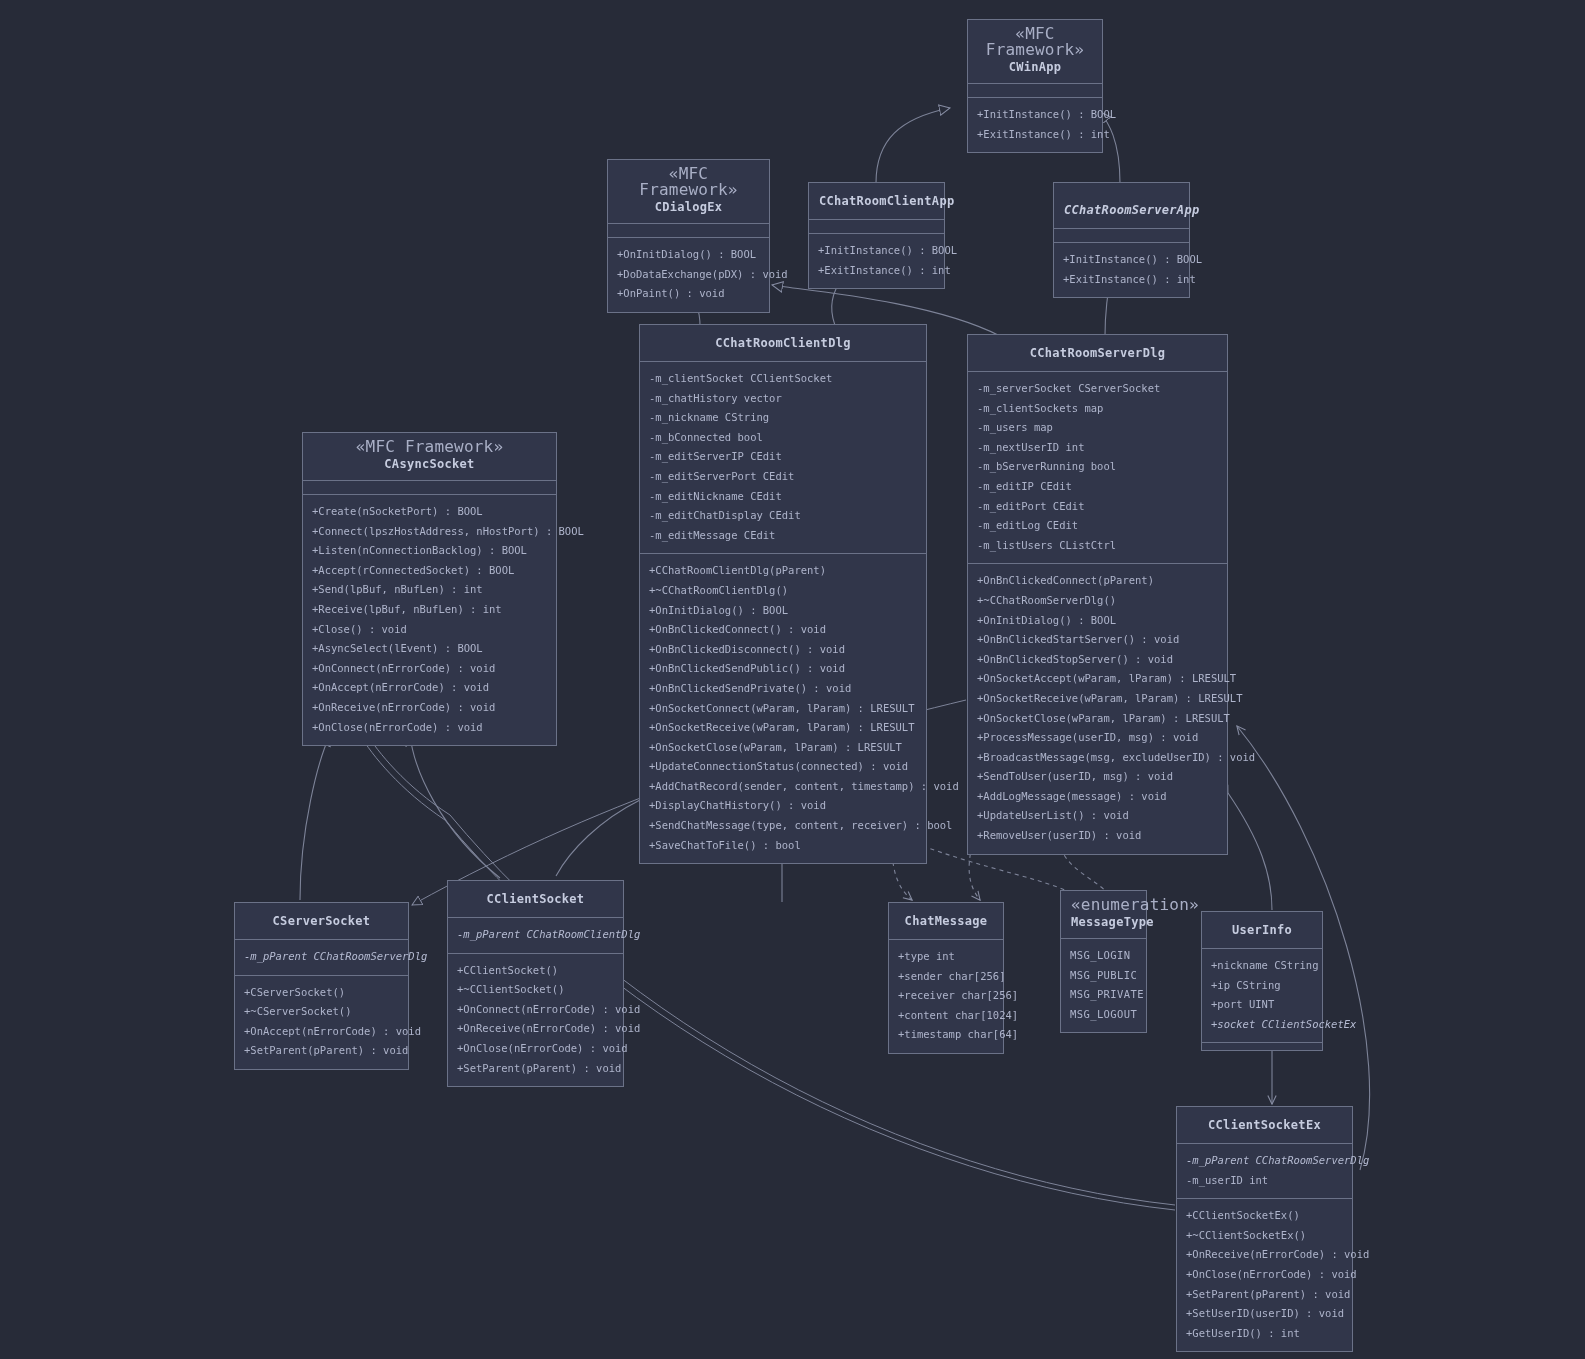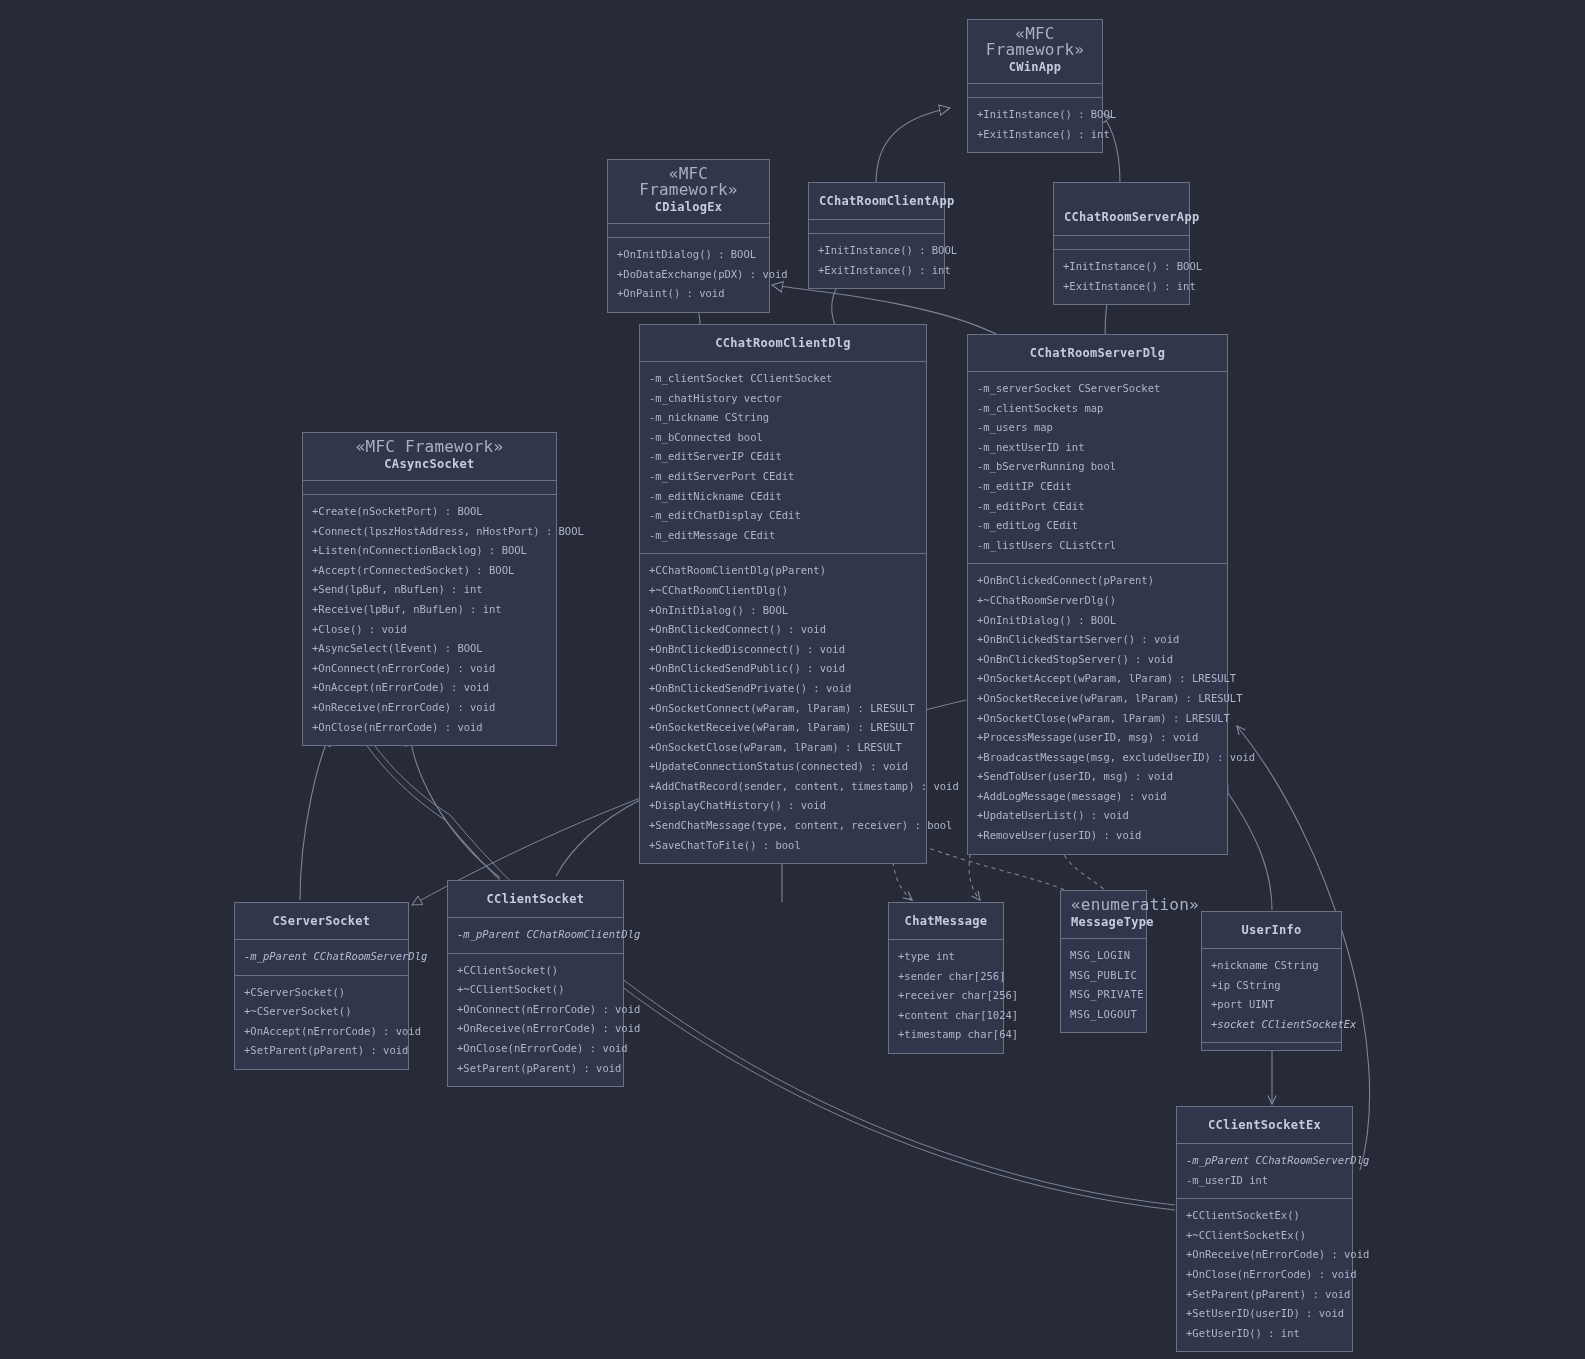--- a/index.html
+++ b/index.html
@@ -153,21 +153,21 @@
       <span class="uname">CChatRoomClientApp</span>
     </div>
     <div class="usection empty"></div>
     <div class="usection">
       <div class="uitem">+InitInstance() : BOOL</div>
       <div class="uitem">+ExitInstance() : int</div>
     </div>
   </div>
 
   <div class="uclass" style="left:1053px;top:182px;width:137px;">
-    <div class="uhead" style="padding-top:25px;padding-bottom:9px;">
+    <div class="uhead" style="padding-top:18px;padding-bottom:9px;font-style:italic;">
       <span class="uname">CChatRoomServerApp</span>
     </div>
     <div class="usection empty"></div>
     <div class="usection">
       <div class="uitem">+InitInstance() : BOOL</div>
       <div class="uitem">+ExitInstance() : int</div>
     </div>
   </div>
 
   <div class="uclass" style="left:302px;top:432px;width:255px;">
@@ -311,21 +311,21 @@
       <span class="uname">MessageType</span>
     </div>
     <div class="usection">
       <div class="uitem enum">MSG_LOGIN</div>
       <div class="uitem enum">MSG_PUBLIC</div>
       <div class="uitem enum">MSG_PRIVATE</div>
       <div class="uitem enum">MSG_LOGOUT</div>
     </div>
   </div>
 
-  <div class="uclass" style="left:1201px;top:911px;width:141px;">
+  <div class="uclass" style="left:1201px;top:911px;width:122px;">
     <div class="uhead" style="padding-top:9px;padding-bottom:9px;">
       <span class="uname">UserInfo</span>
     </div>
     <div class="usection">
       <div class="uitem">+nickname CString</div>
       <div class="uitem">+ip CString</div>
       <div class="uitem">+port UINT</div>
       <div class="uitem ital">+socket CClientSocketEx</div>
     </div>
     <div class="usection empty" style="height:7px;"></div>

